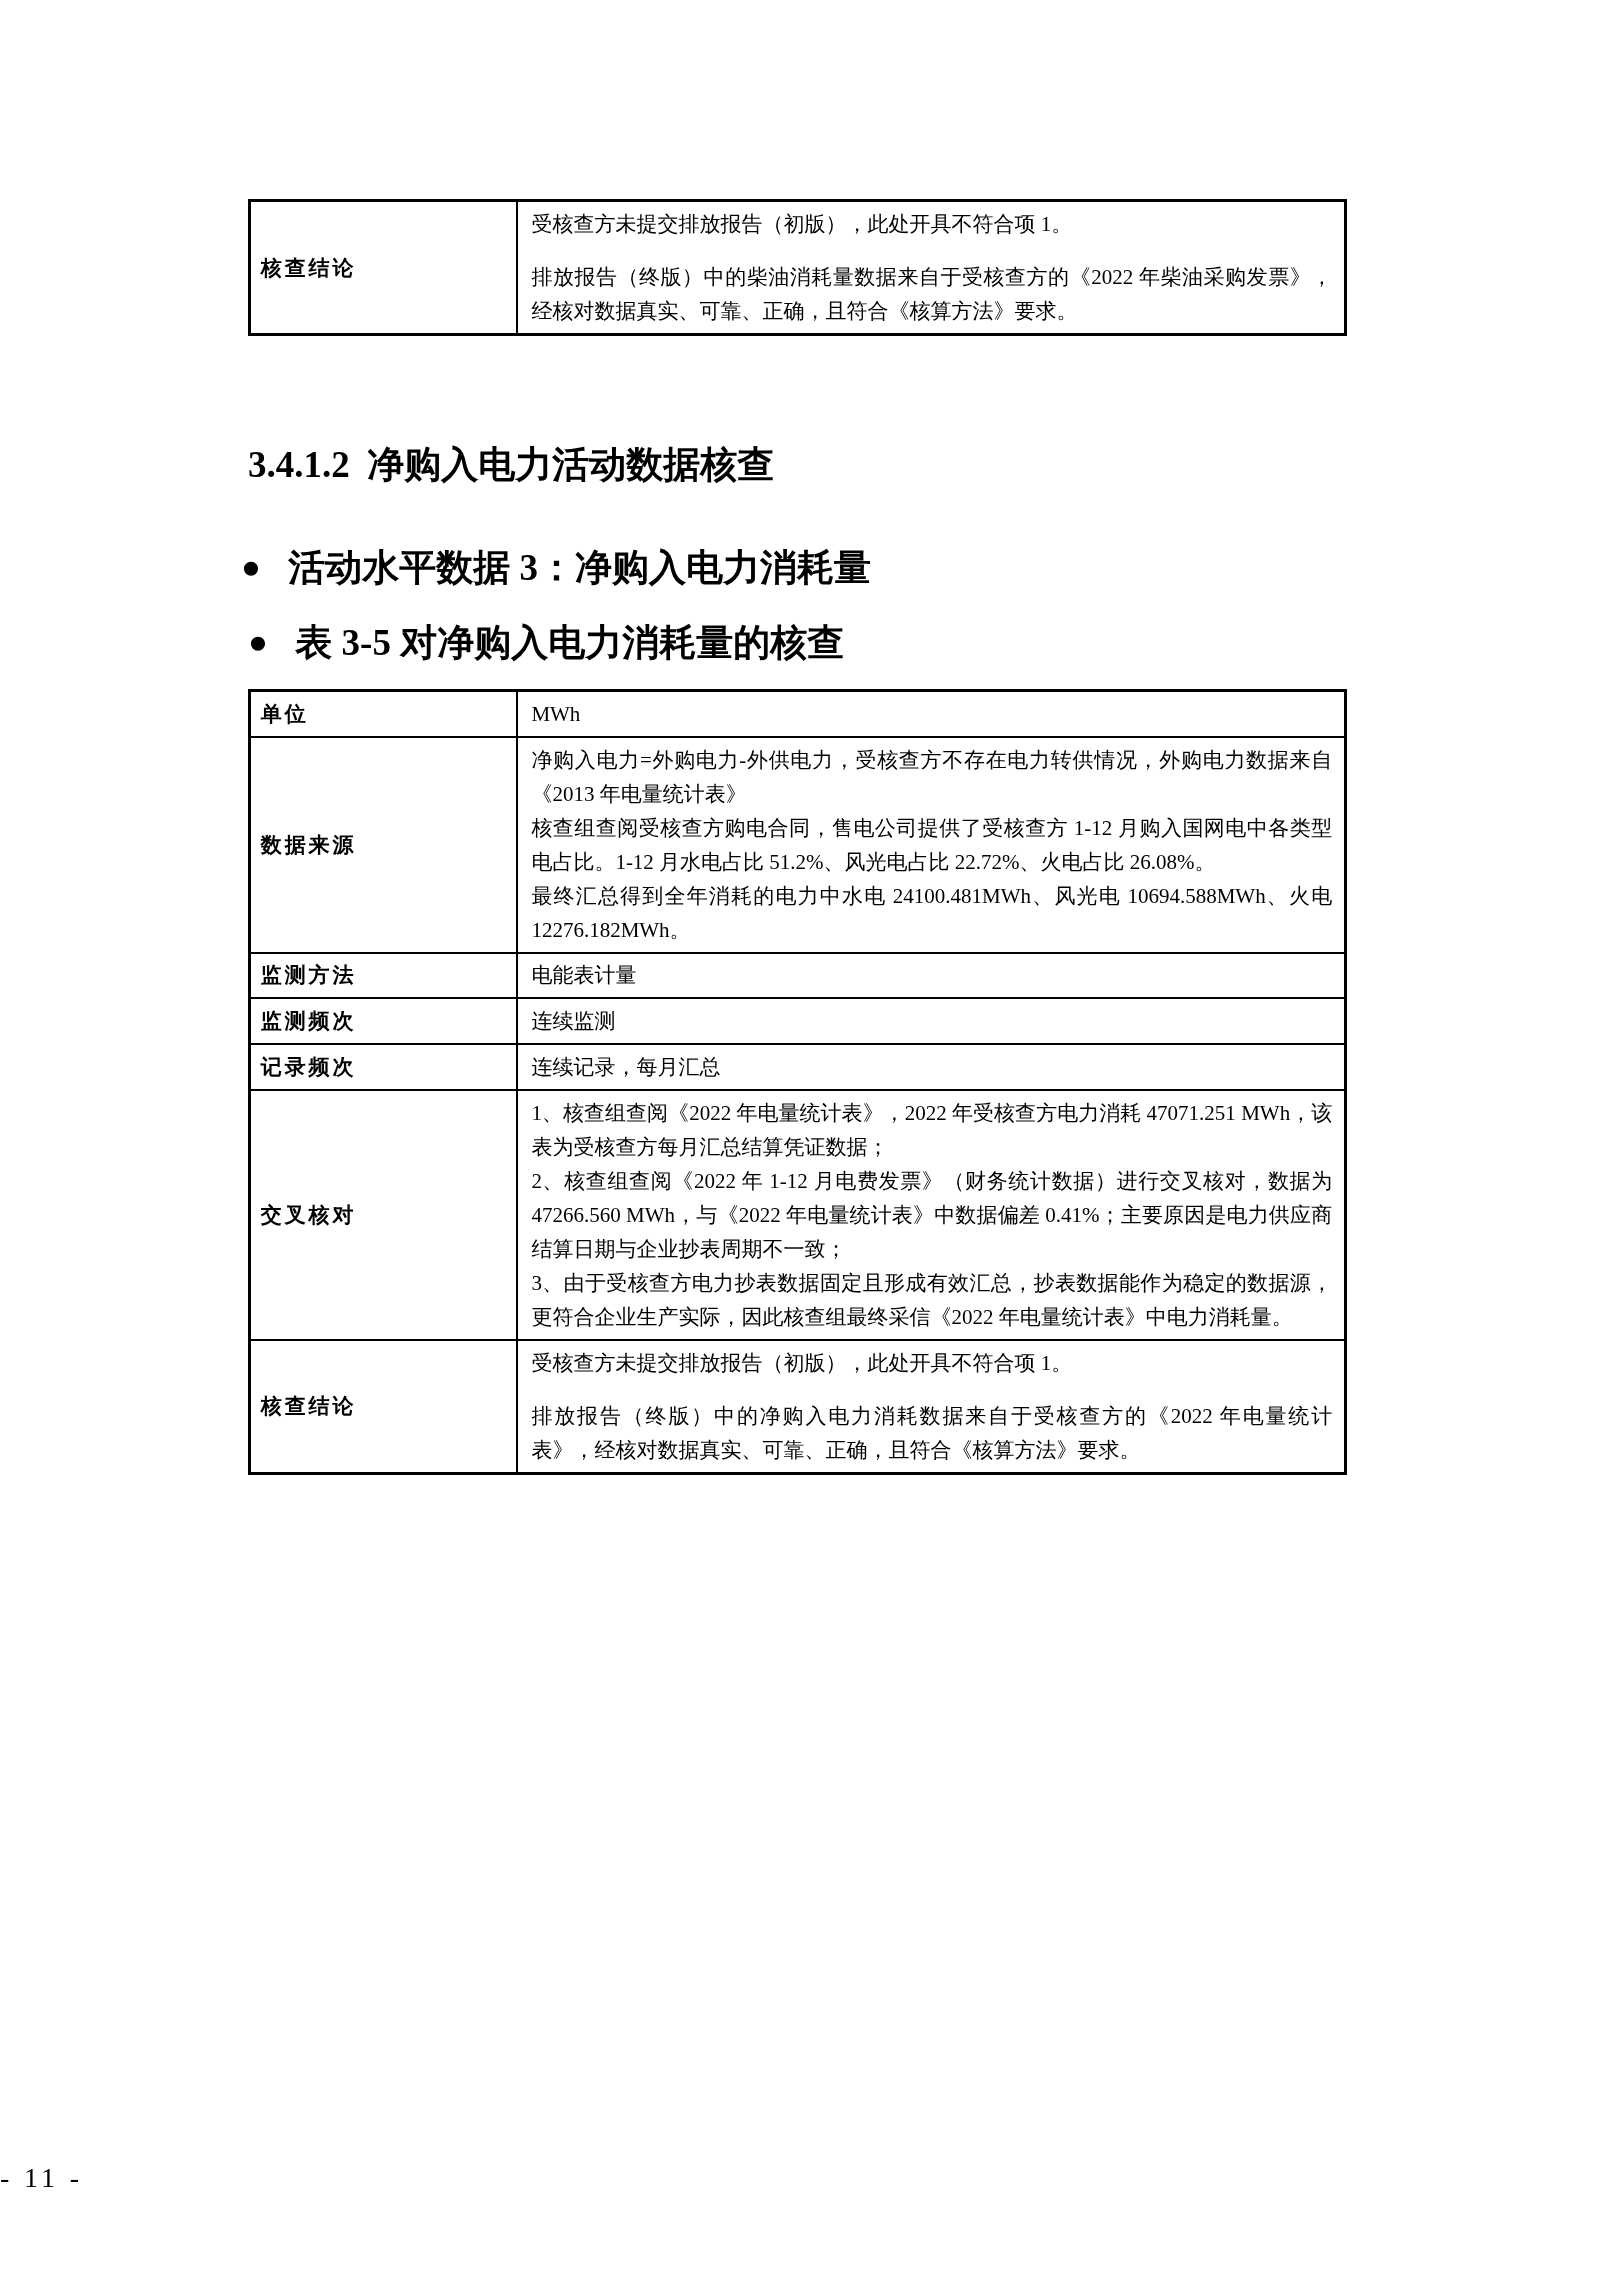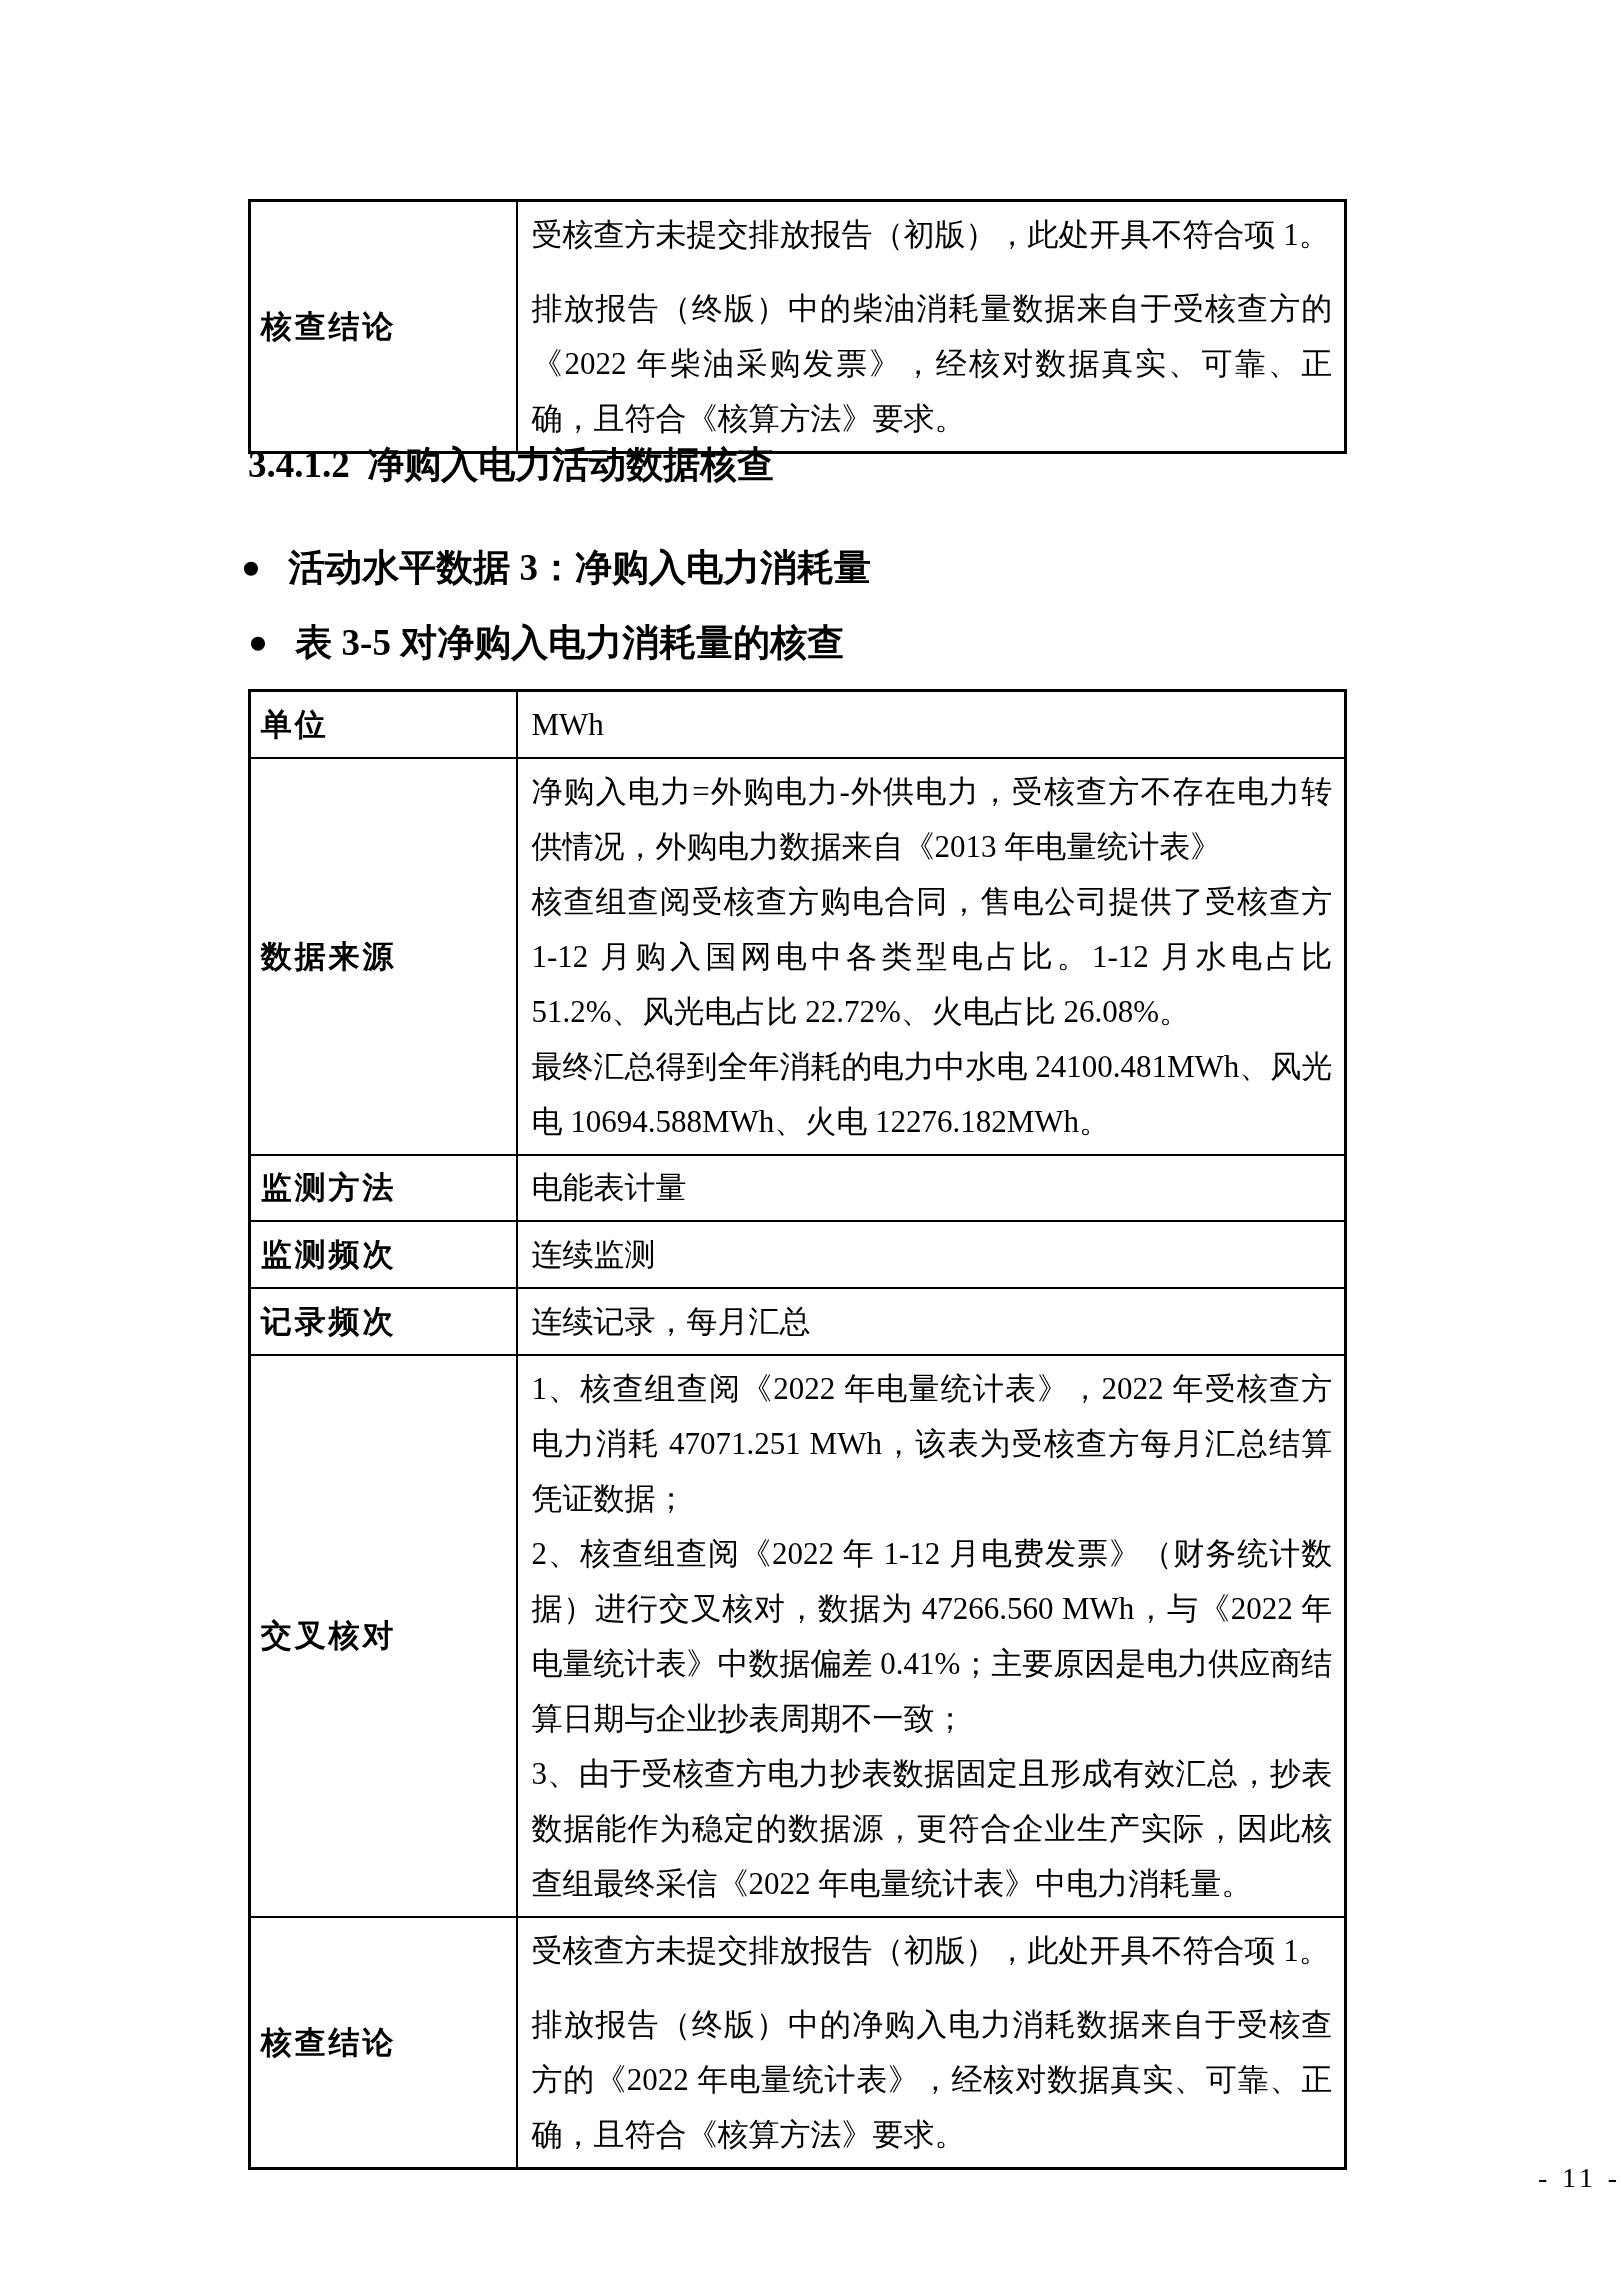--- a/index.html
+++ b/index.html
@@ -22,22 +22,22 @@
     position: absolute;
     left: 248px;
     width: 1099px;
     border-collapse: collapse;
     table-layout: fixed;
     border: 3.9px solid #000;
   }
   table.doc-table td {
     border: 2.9px solid #000;
     vertical-align: middle;
-    font-size: 31px;
-    line-height: 55px;
+    font-size: 21px;
+    line-height: 34px;
     font-family: Liberation Serif, serif;
   }
   td.label-cell {
     width: 249px;
     font-weight: bold;
     letter-spacing: 2.9px;
     padding: 4.9px 5.9px 4.9px 9.8px;
   }
   td.content-cell {
     padding: 4.9px 11.8px 4.9px 13.7px;
@@ -83,21 +83,21 @@
     font-weight: bold;
     white-space: nowrap;
   }
 
   
   .footer-page-number {
     position: absolute;
     left: 0;
     top: 2162px;
     width: 1621px;
-    text-align: right;
+    text-align: left;
     font-size: 28px;
     letter-spacing: 3.9px;
   }
 </style>
 </head>
 <body>
 
 <div class="page">
 
   <table class="doc-table" id="conclusion-table">

